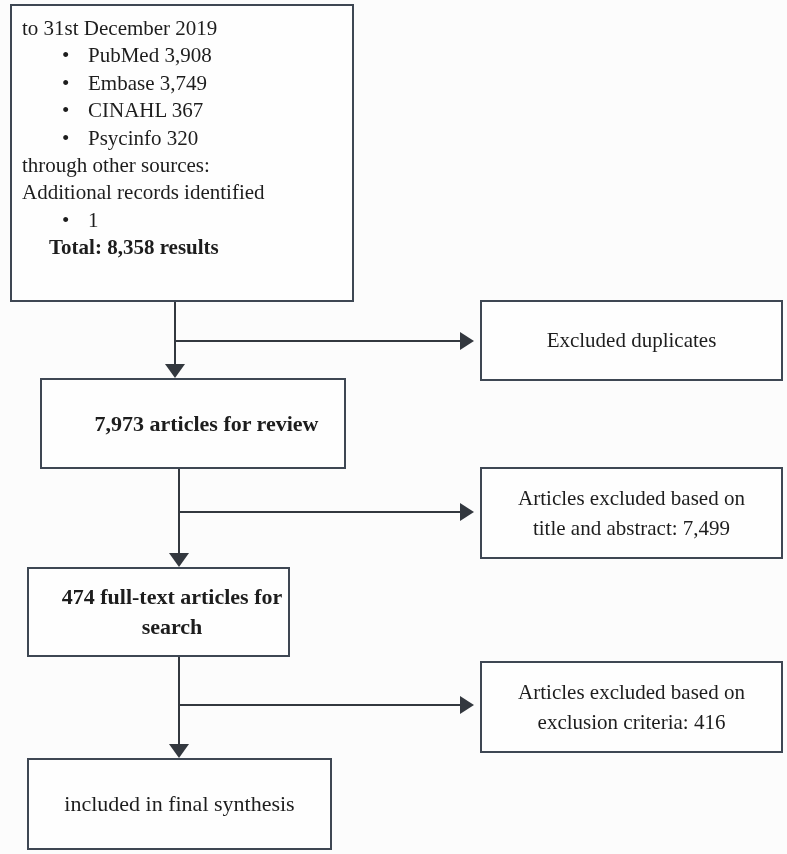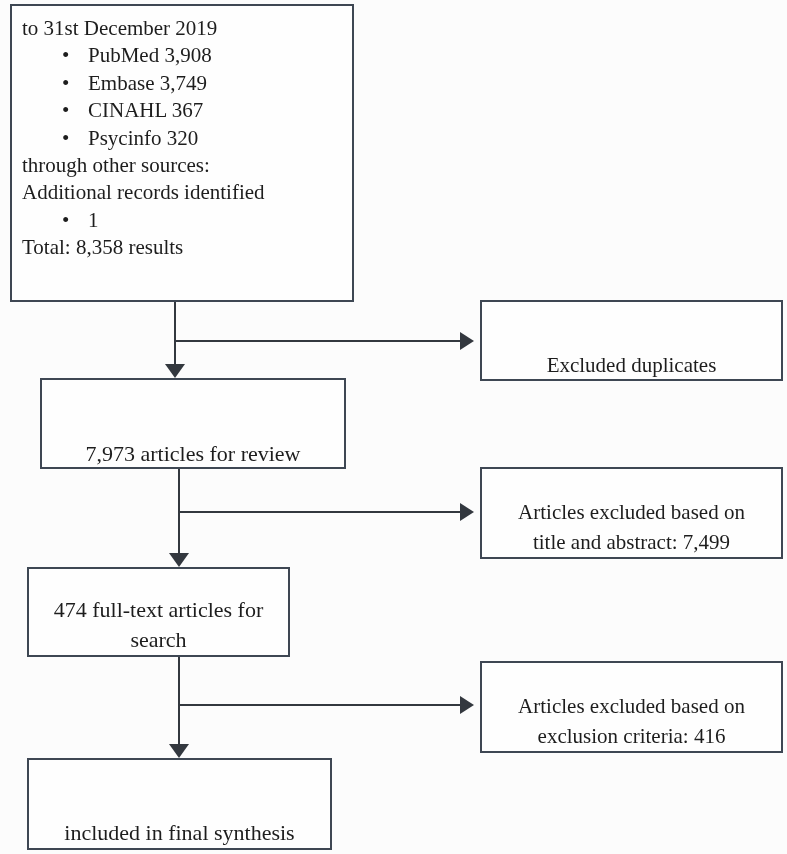--- a/index.html
+++ b/index.html
@@ -15,25 +15,25 @@
   }
   .box {
     position: absolute;
     background: var(--boxbg, #fefefe);
     border: 2px solid var(--border, #3e4753);
   }
   .box-center {
     display: flex;
     flex-direction: column;
     align-items: center;
-    justify-content: flex-end;
+    justify-content: center;
     text-align: center;
   }
   .line { line-height: 27.4px; }
-  .line-bold { font-weight: normal; }
+  .line-bold { font-weight: bold; margin-left: 27px; }
   .line-bullet { position: relative; padding-left: 66px; }
   .bullet-dot { position: absolute; left: 40px; }
 
   #box-database {
     left: 10px; top: 4px; width: 344px; height: 298px;
     padding: 9px 8px 0 10px;
     font-size: 21px;
   }
   #box-dup {
     left: 480px; top: 300px; width: 303px; height: 81px;

